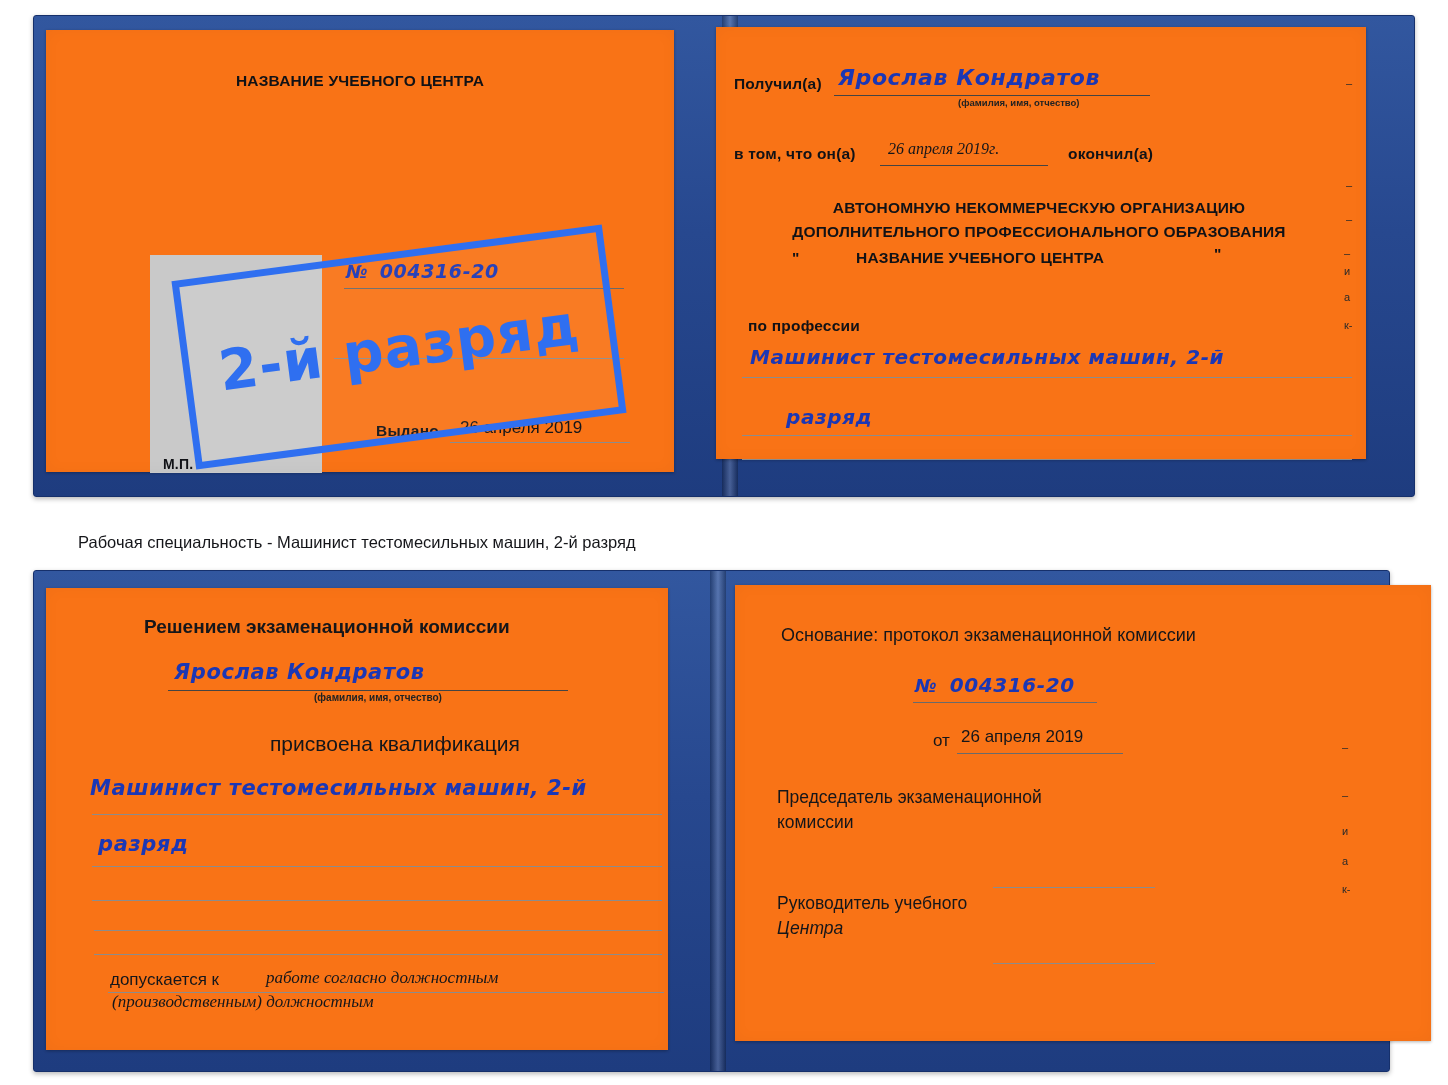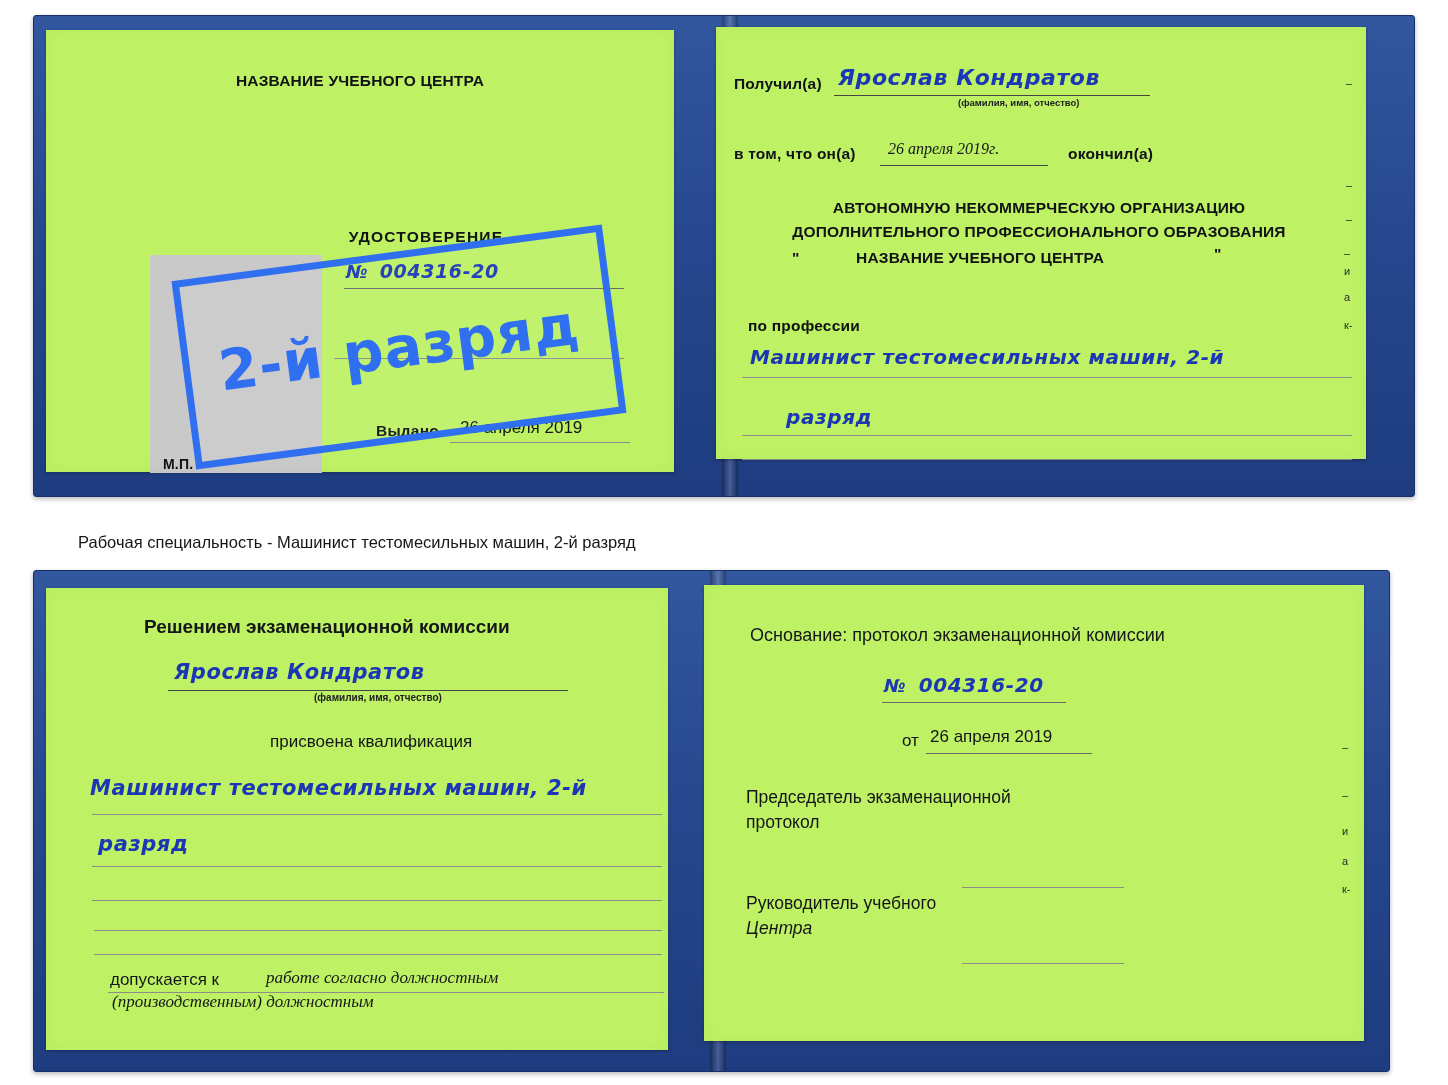--- a/index.html
+++ b/index.html
@@ -46,27 +46,27 @@
     bottom: 0;
     width: 16px;
     background: linear-gradient(90deg, rgba(0,0,0,0.28), rgba(255,255,255,0.18), rgba(0,0,0,0.28));
   }
   .book.top .spine { left: 688px; }
   .book.bottom .spine { left: 676px; }
 
   
   .page {
     position: absolute;
-    background: #bef264;
+    background: #f97316;
     box-shadow: 0 1px 3px rgba(0,0,0,0.3);
   }
   .page.tl { left: 46px;  top: 30px;  width: 628px; height: 442px; }
   .page.tr { left: 716px; top: 27px;  width: 650px; height: 432px; }
   .page.bl { left: 46px;  top: 588px; width: 622px; height: 462px; }
-  .page.br { left: 704px; top: 585px; width: 660px; height: 456px; }
+  .page.br { left: 735px; top: 585px; width: 660px; height: 456px; padding-left: 36px; }
 
   
   .page::after {
     content: "";
     position: absolute;
     inset: 0;
     pointer-events: none;
     box-shadow: inset 0 0 16px rgba(0,0,0,0.035);
   }
 
@@ -167,21 +167,20 @@
 
 <div class="book top">
   <div class="spine"></div>
 </div>
 
 <div class="page tl">
   <div class="abs label-b t-center" style="left:0; top:42px; width:628px;">НАЗВАНИЕ УЧЕБНОГО ЦЕНТРА</div>
 
   <div class="photo"></div>
 
-  <div class="abs label-b t-center" style="left:190px; top:198px; width:380px; letter-spacing:1.2px;">УДОСТОВЕРЕНИЕ</div>
 
   <div class="abs" style="left:300px; top:230px;">
     <span class="hand" style="font-size:18px;">№</span>
     <span class="hand" style="font-size:19px; margin-left:7px;">004316-20</span>
   </div>
   <div class="rule" style="left:298px; top:258px; width:280px;"></div>
 
   <div class="rule light" style="left:288px; top:328px; width:290px;"></div>
 
   <div class="abs label-b" style="left:330px; top:392px;">Выдано</div>
@@ -236,21 +235,21 @@
   <div class="spine"></div>
 </div>
 
 <div class="page bl">
   <div class="abs" style="left:98px; top:28px; font-size:19px; font-weight:bold; color:#15161a;">Решением экзаменационной комиссии</div>
 
   <div class="abs hand" style="left:128px; top:72px; font-size:21px;">Ярослав Кондратов</div>
   <div class="rule dark" style="left:122px; top:102px; width:400px;"></div>
   <div class="abs tiny" style="left:268px; top:104px; font-size:10px;">(фамилия, имя, отчество)</div>
 
-  <div class="abs" style="left:224px; top:144px; font-size:17px; color:#15161a;">присвоена квалификация</div>
+  <div class="abs" style="left:224px; top:144px; font-size:21px; color:#15161a;">присвоена квалификация</div>
 
   <div class="abs hand" style="left:44px; top:188px; font-size:21px;">Машинист тестомесильных машин, 2-й</div>
   <div class="rule light" style="left:46px; top:226px; width:570px;"></div>
 
   <div class="abs hand" style="left:52px; top:244px; font-size:21px;">разряд</div>
   <div class="rule light" style="left:46px; top:278px; width:570px;"></div>
   <div class="rule light" style="left:46px; top:312px; width:570px;"></div>
   <div class="rule light" style="left:48px; top:342px; width:568px;"></div>
   <div class="rule light" style="left:48px; top:366px; width:568px;"></div>
 
@@ -267,21 +266,21 @@
     <span class="hand" style="font-size:18px;">№</span>
     <span class="hand" style="font-size:20px; margin-left:8px;">004316-20</span>
   </div>
   <div class="rule" style="left:178px; top:117px; width:184px;"></div>
 
   <div class="abs" style="left:198px; top:146px; font-size:17px; color:#15161a;">от</div>
   <div class="abs typed" style="left:226px; top:142px; font-size:17px;">26 апреля 2019</div>
   <div class="rule" style="left:222px; top:168px; width:166px;"></div>
 
   <div class="abs" style="left:42px; top:202px; font-size:17.5px; color:#15161a;">Председатель экзаменационной</div>
-  <div class="abs" style="left:42px; top:227px; font-size:17.5px; color:#15161a;">протокол</div>
+  <div class="abs" style="left:42px; top:227px; font-size:17.5px; color:#15161a;">комиссии</div>
   <div class="rule light" style="left:258px; top:302px; width:162px;"></div>
 
   <div class="abs" style="left:42px; top:308px; font-size:17.5px; color:#15161a;">Руководитель учебного</div>
   <div class="abs" style="left:42px; top:333px; font-size:17.5px; color:#15161a;font-style:italic;">Центра</div>
   <div class="rule light" style="left:258px; top:378px; width:162px;"></div>
 </div>
 
 <div class="sliver" style="left:1342px; top:742px;">–</div>
 <div class="sliver" style="left:1342px; top:790px;">–</div>
 <div class="sliver" style="left:1342px; top:826px;">и</div>

